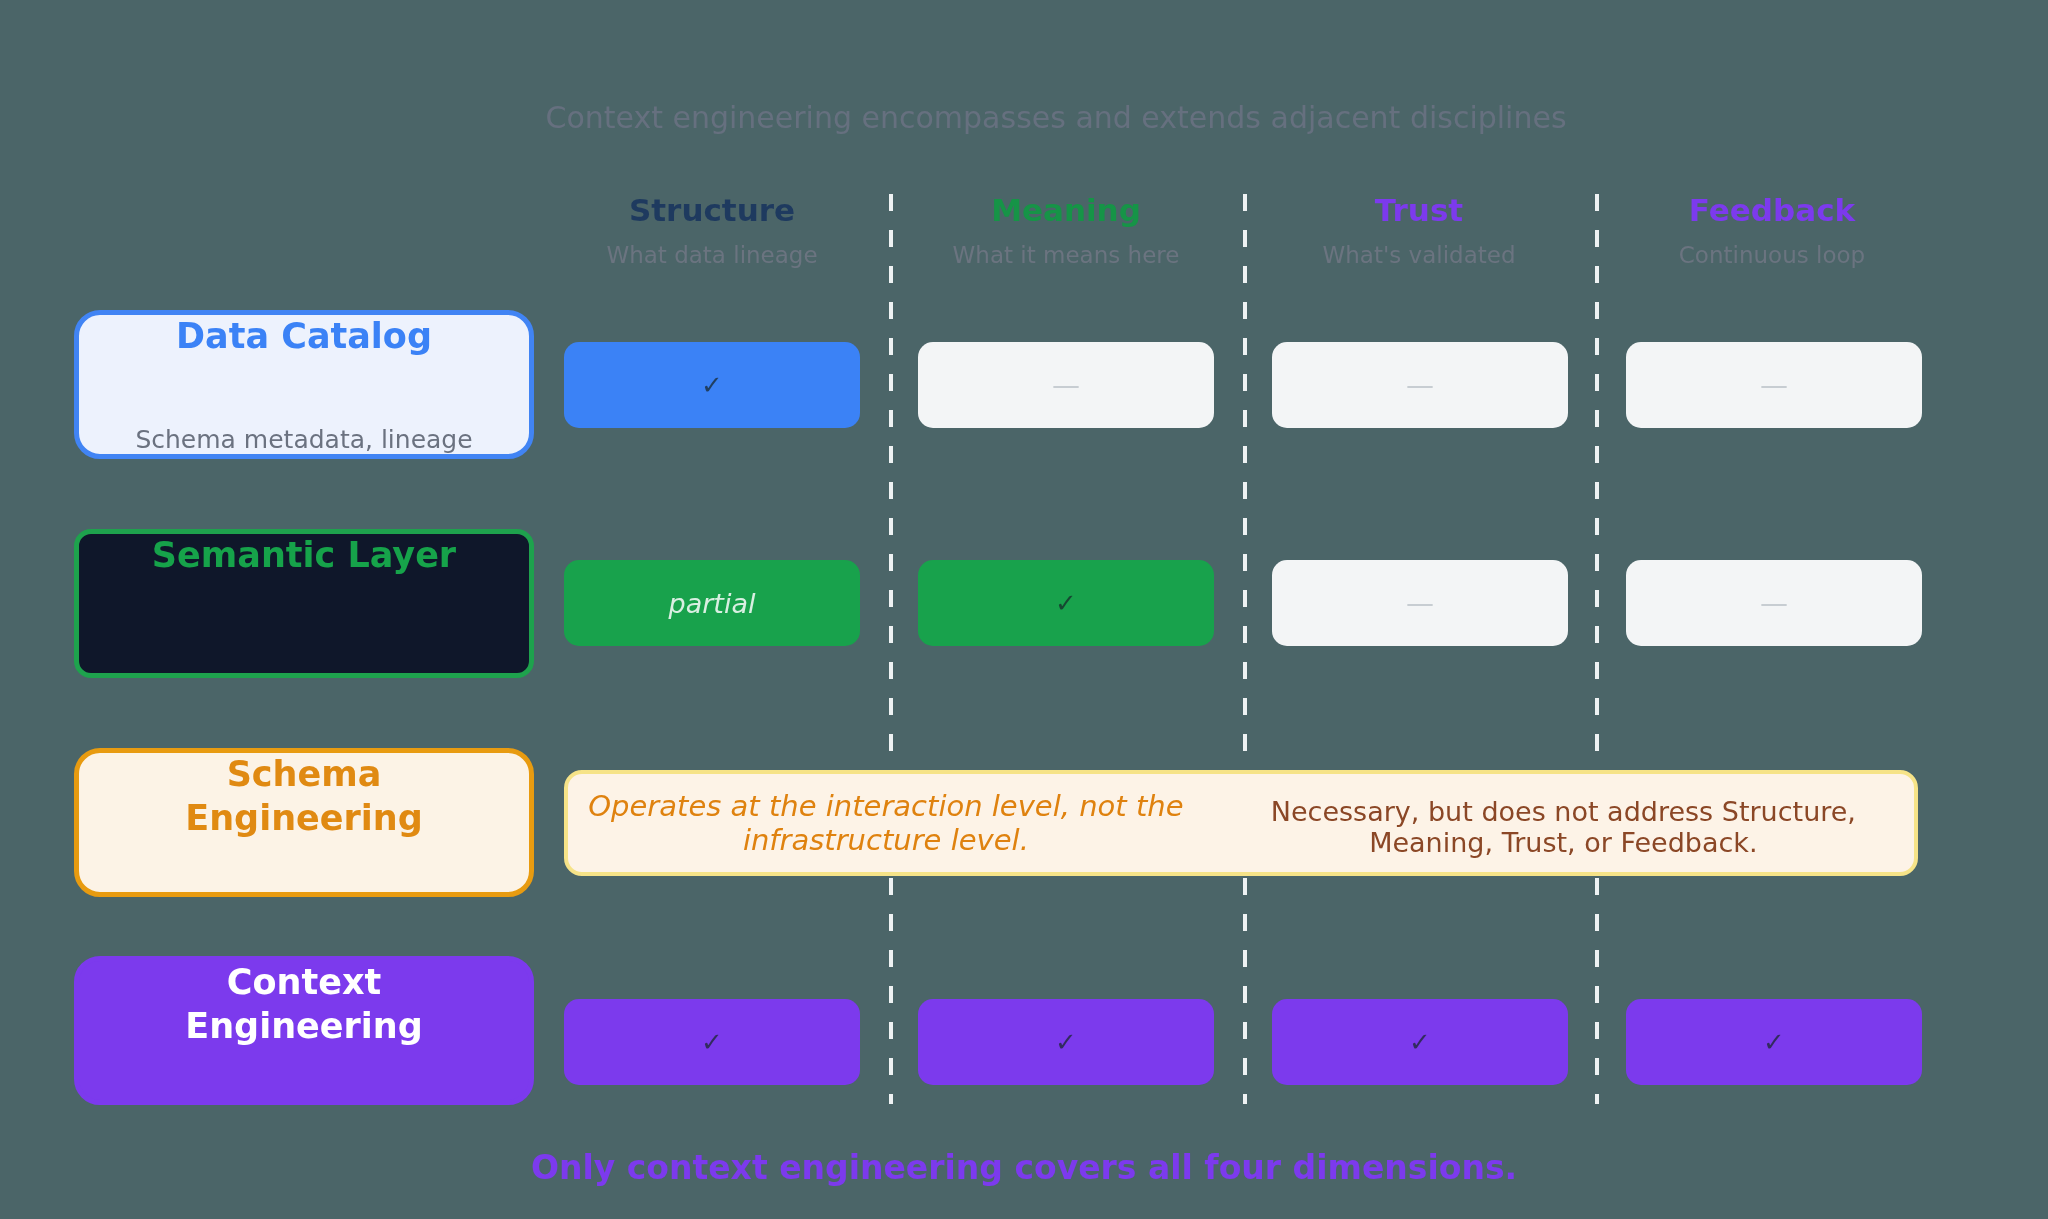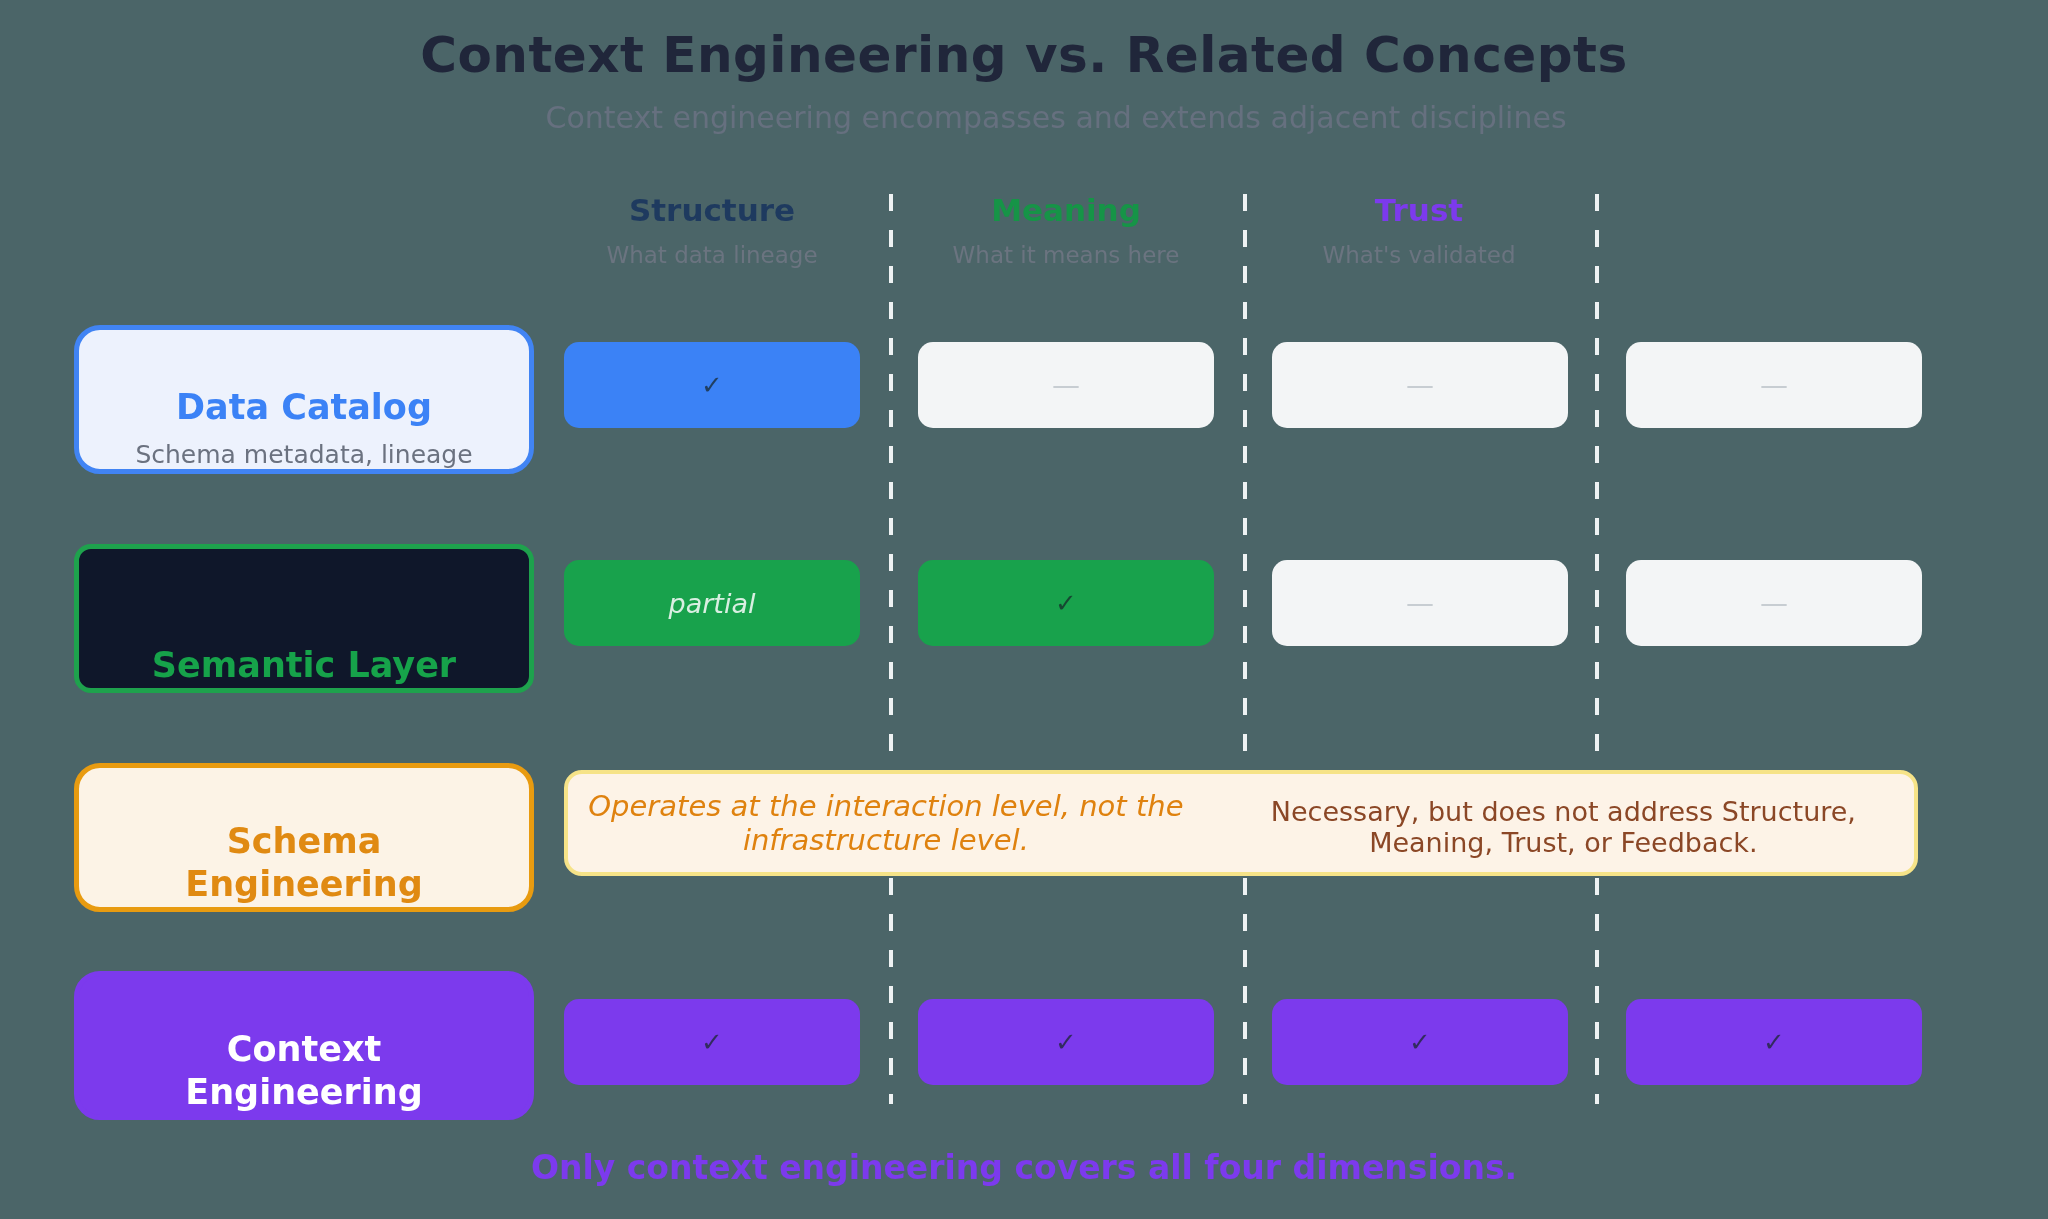--- a/index.html
+++ b/index.html
@@ -30,22 +30,22 @@
 
   .sep {
     position: absolute; top: 194px; height: 910px; width: 4px;
     background-image: repeating-linear-gradient(
       to bottom, #eef2f3 0px, #eef2f3 17px, transparent 17px, transparent 36px);
   }
 
   .rowcard {
     position: absolute; left: 74px; width: 460px; height: 149px;
     border-radius: 26px; border: 5px solid transparent; box-sizing: border-box;
-    display: flex; flex-direction: column; justify-content: flex-end;
-    align-items: center; text-align: center; gap: 10px; margin-top: 15px;
+    display: flex; flex-direction: column; justify-content: space-between;
+    align-items: center; text-align: center; gap: 10px;
   }
   .rowcard .name { font-size: 35px; font-weight: bold; line-height: 1.25; max-width: 330px; }
   .rowcard .desc { font-size: 25px; color: #6b7280; }
   .card-blue   { background: #edf2fd; border-color: #4184f4; }
   .card-blue .name   { color: #3b82f6; }
   .card-green  { background: #0f172a; border-color: #1ea24d; border-radius: 17px; }
   .card-green .name  { color: #16a34a; }
   .card-orange { background: #fcf3e6; border-color: #e89b10; }
   .card-orange .name { color: #e08a12; }
   .card-purple { background: #7c3aed; border-color: #7c3aed; }
@@ -75,34 +75,37 @@
   .caption {
     position: absolute; top: 1148px; left: 0; width: 100%;
     text-align: center; font-size: 33px; font-weight: bold; color: #7c3aed;
   }
 </style>
 </head>
 <body>
 
 <div class="canvas">
 
-  <div class="title">Context Engineering vs. Related Concepts</div>
   <div class="subtitle">Context engineering encompasses and extends adjacent disciplines</div>
 
   <div class="colhead col-structure" style="left:542px">
     <div class="label">Structure</div>
     <div class="sub">What data lineage</div>
   </div>
   <div class="colhead col-meaning" style="left:896px">
     <div class="label">Meaning</div>
     <div class="sub">What it means here</div>
   </div>
   <div class="colhead col-trust" style="left:1249px">
     <div class="label">Trust</div>
     <div class="sub">What's validated</div>
+  </div>
+  <div class="colhead col-feedback" style="left:1602px">
+    <div class="label">Feedback</div>
+    <div class="sub">Continuous loop</div>
   </div>
 
   <div class="sep" style="left:889px"></div>
   <div class="sep" style="left:1243px"></div>
   <div class="sep" style="left:1595px"></div>
 
   <div class="rowcard card-blue" style="top:310px">
     <div class="name">Data Catalog</div>
     <div class="desc">Schema metadata, lineage</div>
   </div>

